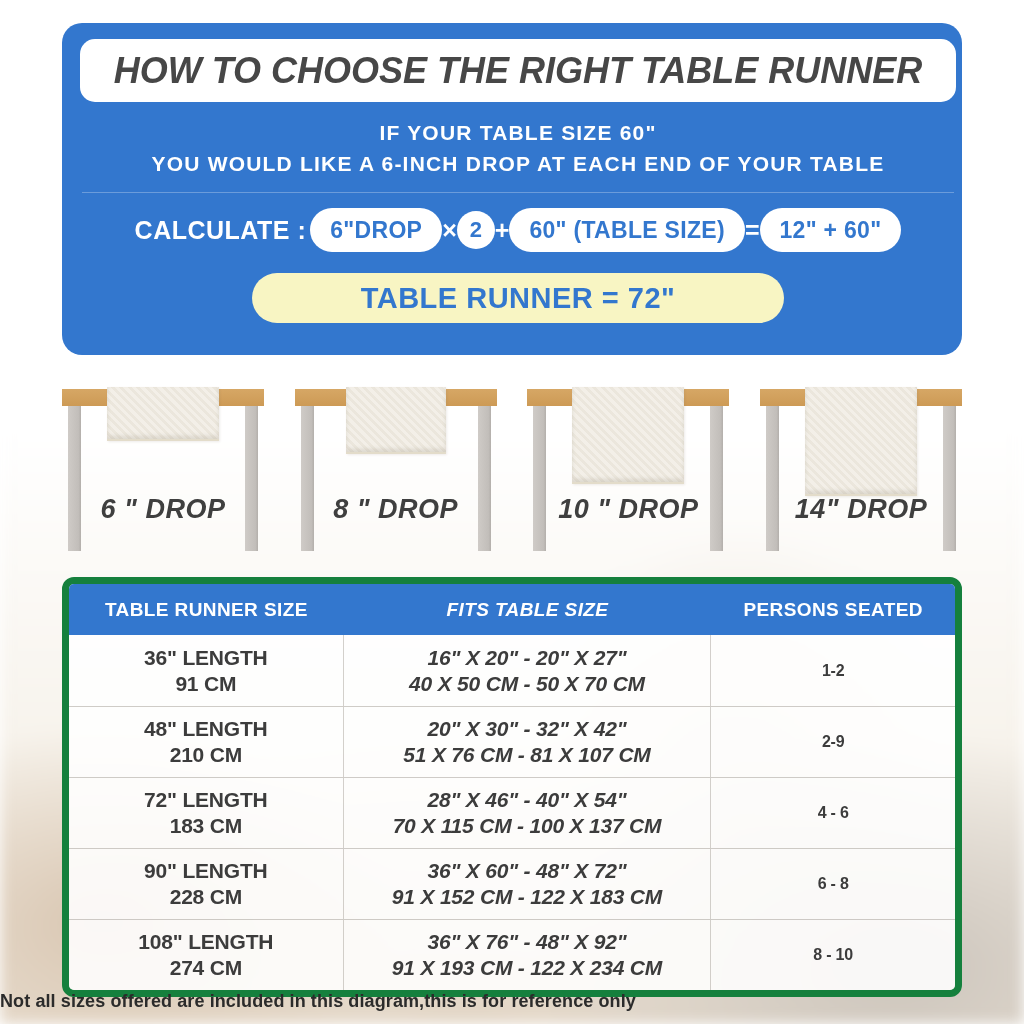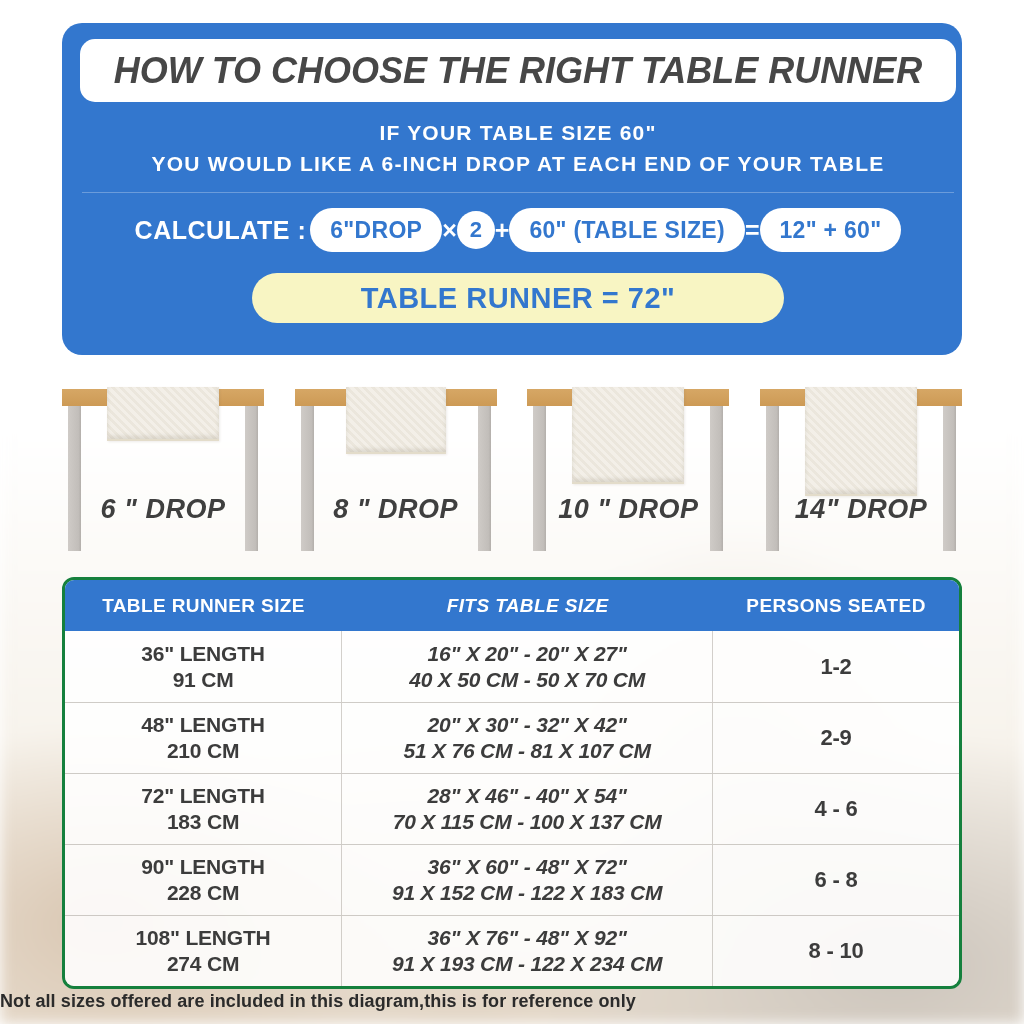--- a/index.html
+++ b/index.html
@@ -103,21 +103,21 @@
   .drop-label {
     position: absolute; left: 0; right: 0; top: 118px;
     text-align: center;
     font-size: 27px; font-weight: bold; font-style: italic;
     color: #3F3F3F; letter-spacing: 0.5px; white-space: nowrap;
   }
 
   
   .size-table {
     position: absolute; left: 62px; top: 577px; width: 900px;
-    border: 3px solid #15803d; border-radius: 12px;
+    border: 7px solid #15803d; border-radius: 12px;
     overflow: hidden;
     background: rgba(255,255,255,0.55);
   }
   .t-head {
     display: flex; align-items: center; height: 51px;
     background: #3377CE; color: #ffffff;
   }
   .t-head .h-cell {
     font-weight: bold; font-size: 19px; letter-spacing: 0.4px; text-align: center;
   }
@@ -128,21 +128,21 @@
     display: flex; align-items: stretch; height: 71px;
     background: rgba(255,255,255,0.72);
   }
   .t-row + .t-row { border-top: 1px solid rgba(168,162,154,0.55); }
   .t-cell {
     display: flex; flex-direction: column; align-items: center; justify-content: center;
     color: #3C3C3C; font-weight: bold; text-align: center;
   }
   .t-cell.c1, .t-cell.c2 { border-right: 1px solid rgba(168,162,154,0.5); }
   .t-cell .l1, .t-cell .l2 { font-size: 21px; line-height: 26px; letter-spacing: -0.2px; }
-  .t-cell.c3 .l1 { font-size: 22px; text-align: center; }
+  .t-cell.c3 .l1 { font-size: 16px; text-align: center; }
 
   .footnote {
     position: absolute; left: 0; right: 0; top: 991px;
     text-align: left;
     font-size: 18px; font-weight: bold; color: #2B2B2B; letter-spacing: 0.1px;
   }
 </style>
 </head>
 <body>
 

